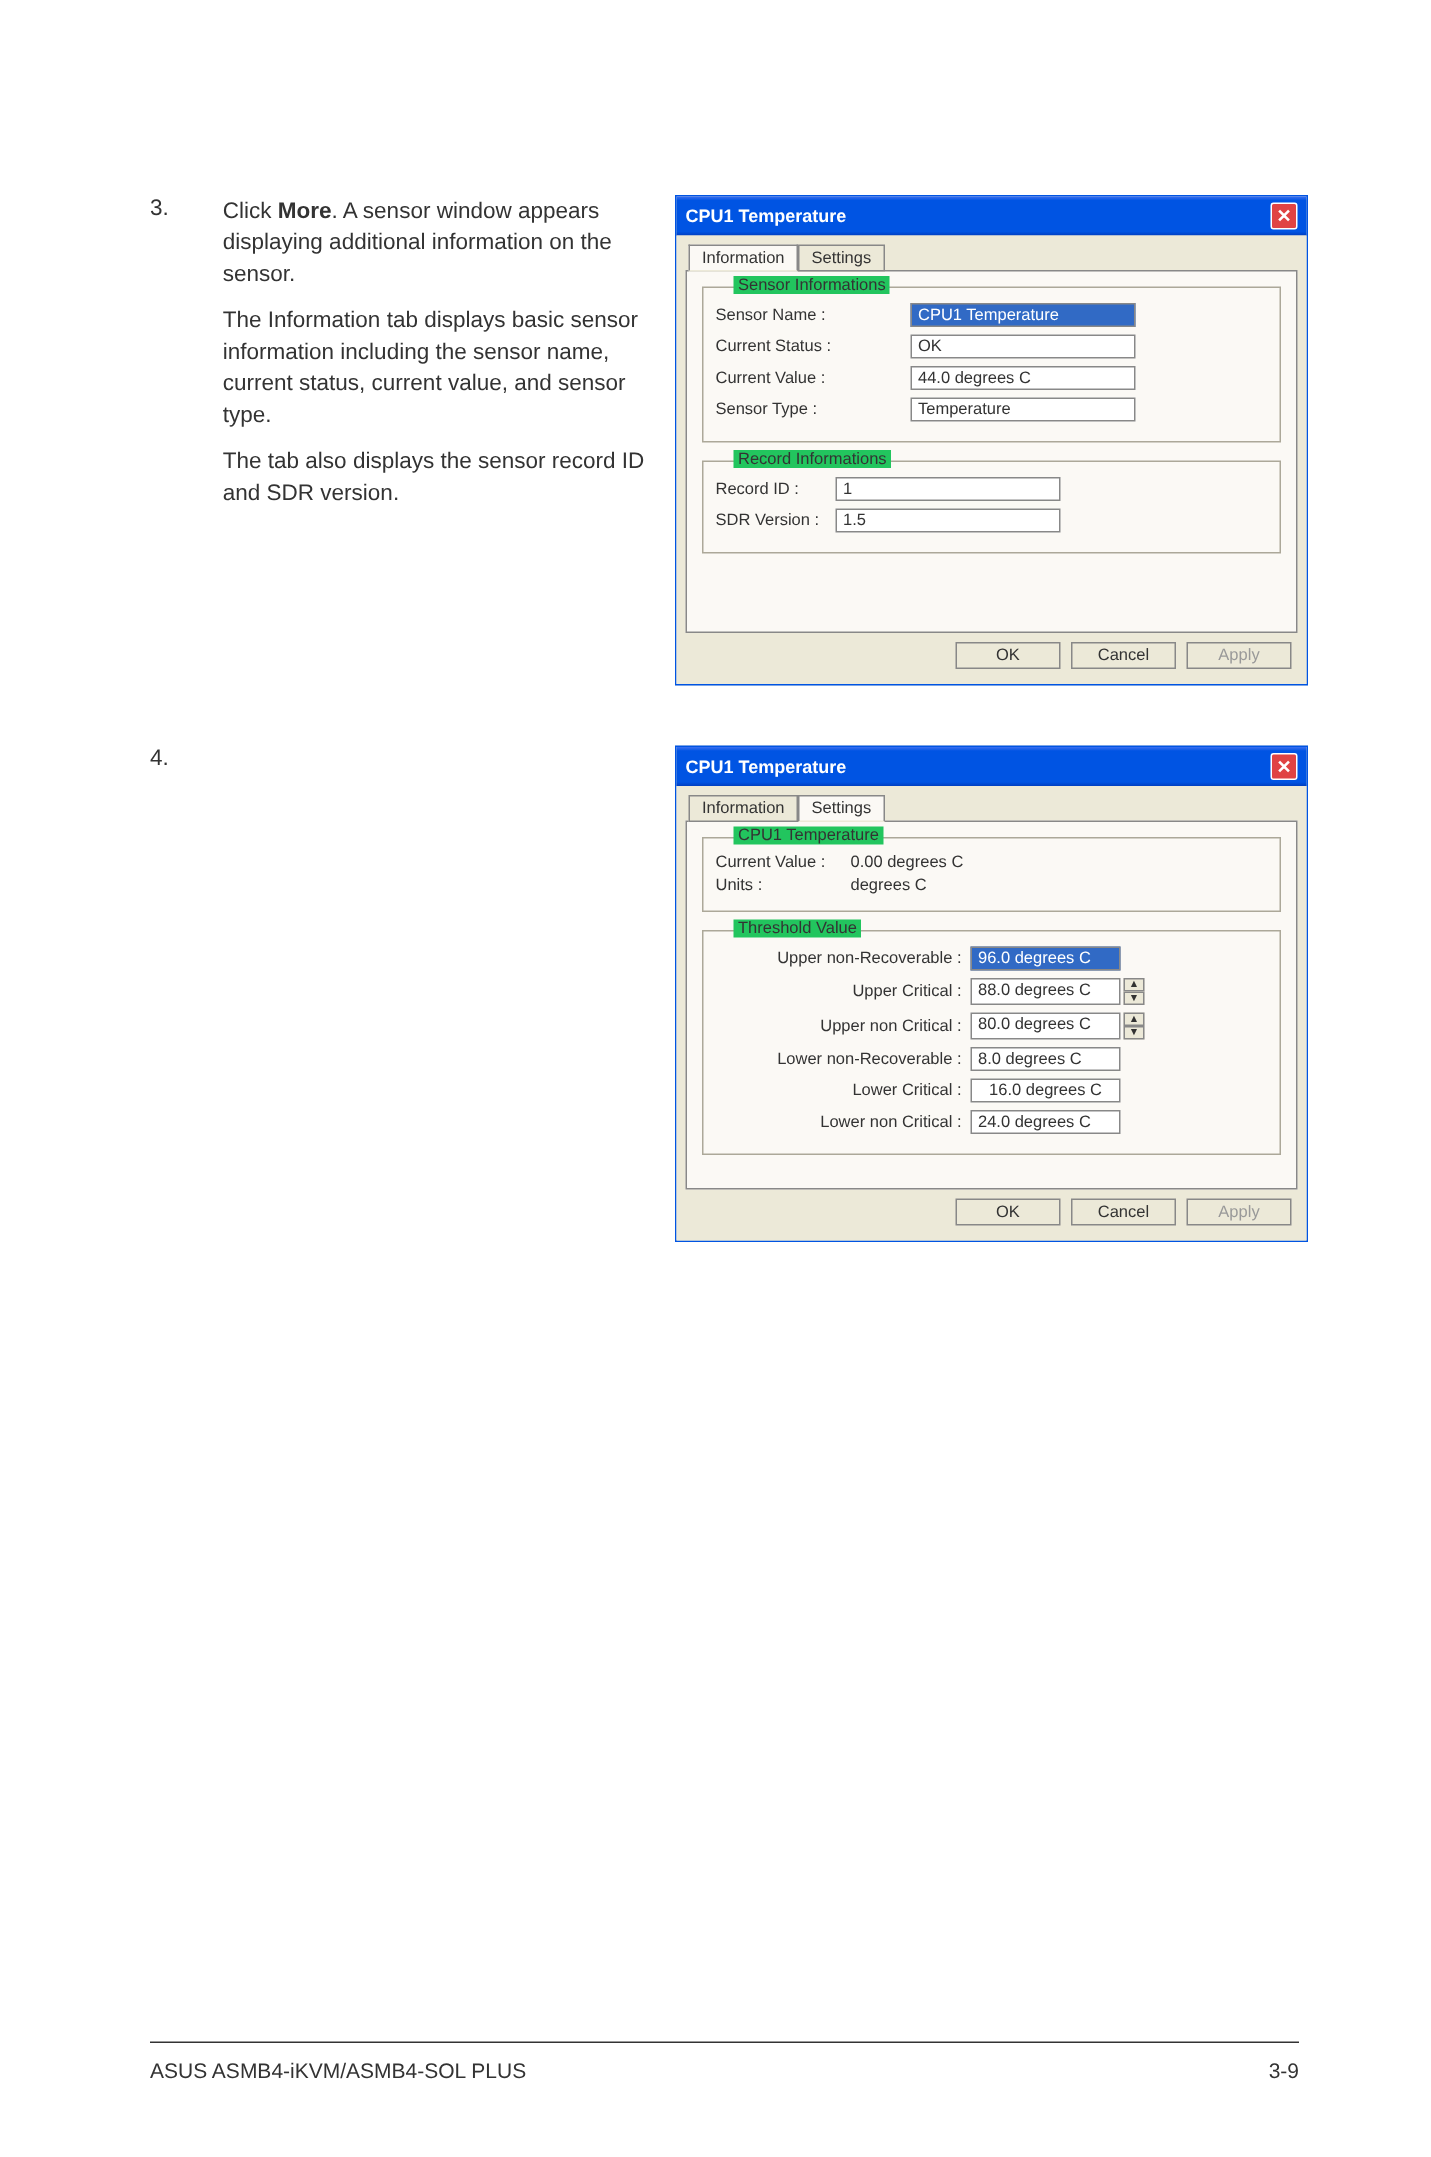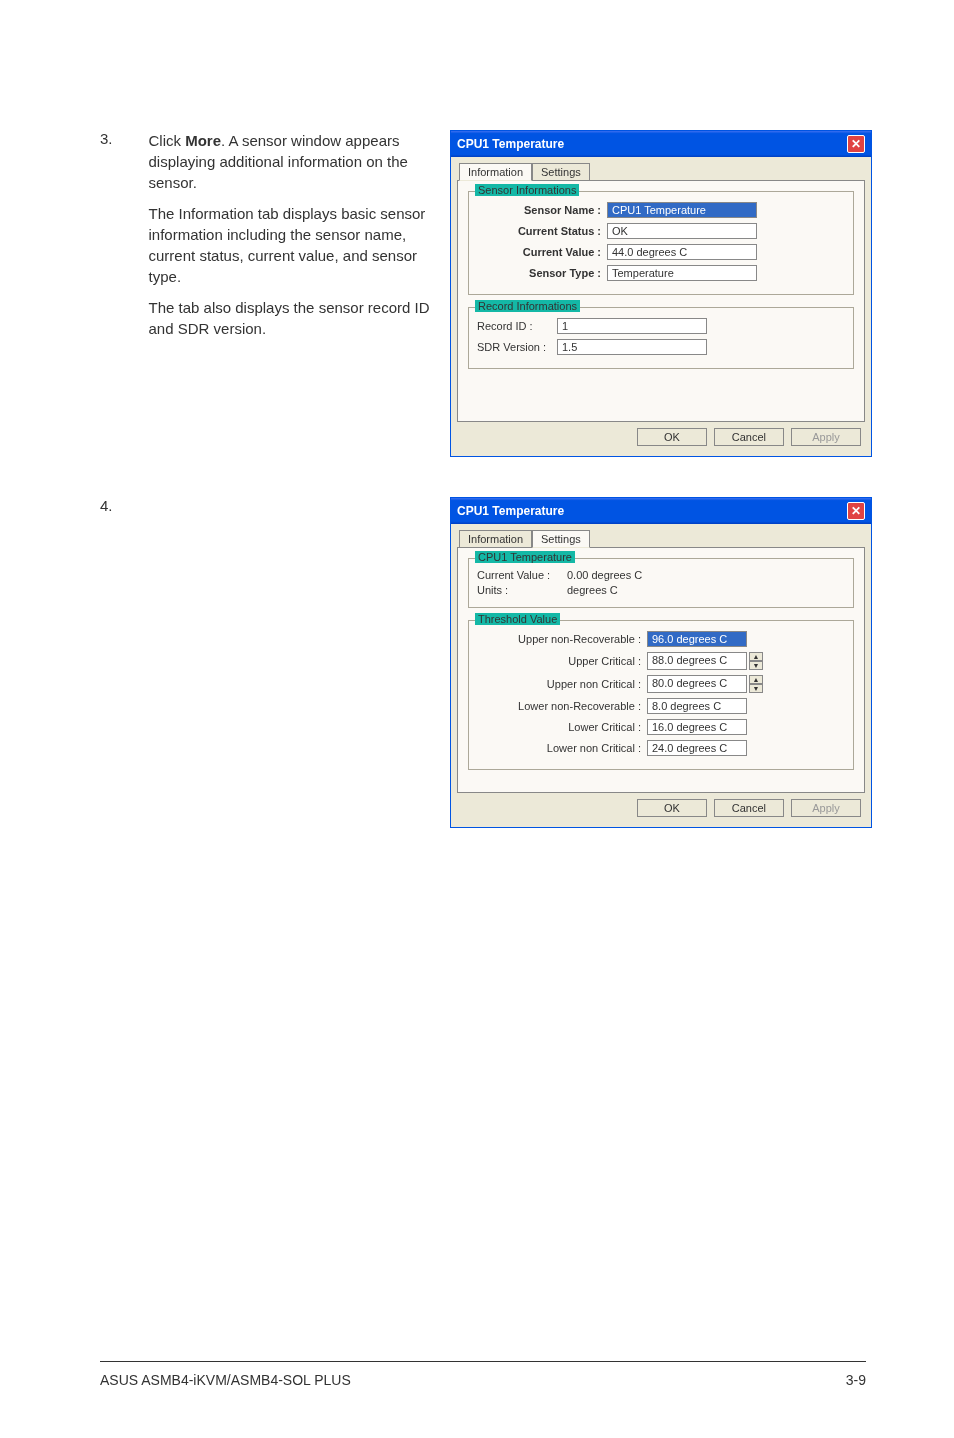--- a/index.html
+++ b/index.html
@@ -101,36 +101,34 @@
   }
   .groupbox {
     border: 1px solid #aca899;
     padding: 10px 8px 8px 8px;
     margin-bottom: 12px;
     position: relative;
   }
   .groupbox-title {
     position: absolute;
     top: -8px;
-    left: 6px;
-    background: #14b8a6;
+    left: 20px;
+    background: #22c55e;
     padding: 0 3px;
     font-size: 11px;
   }
   .row {
     display: flex;
     align-items: center;
     margin-bottom: 5px;
   }
   .label-right {
     width: 130px;
-    text-align: right;
     padding-right: 6px;
     font-size: 11px;
-    font-weight: bold;
   }
   .label-left {
     width: 80px;
     text-align: left;
     padding-right: 6px;
     font-size: 11px;
   }
   .field {
     border: 1px solid #888;
     background: #fff;
@@ -330,21 +328,21 @@
                 </div>
               </div>
 
               <div class="row">
                 <span class="label-wide-right">Lower non-Recoverable :</span>
                 <span class="field" style="width:100px;">8.0 degrees C</span>
               </div>
 
               <div class="row">
                 <span class="label-wide-right">Lower Critical :</span>
-                <span class="field" style="width:100px;">16.0 degrees C</span>
+                <span class="field" style="width:100px;text-align:center;">16.0 degrees C</span>
               </div>
 
               <div class="row">
                 <span class="label-wide-right">Lower non Critical :</span>
                 <span class="field" style="width:100px;">24.0 degrees C</span>
               </div>
 
             </div>
           </div>
           <div class="buttons">

